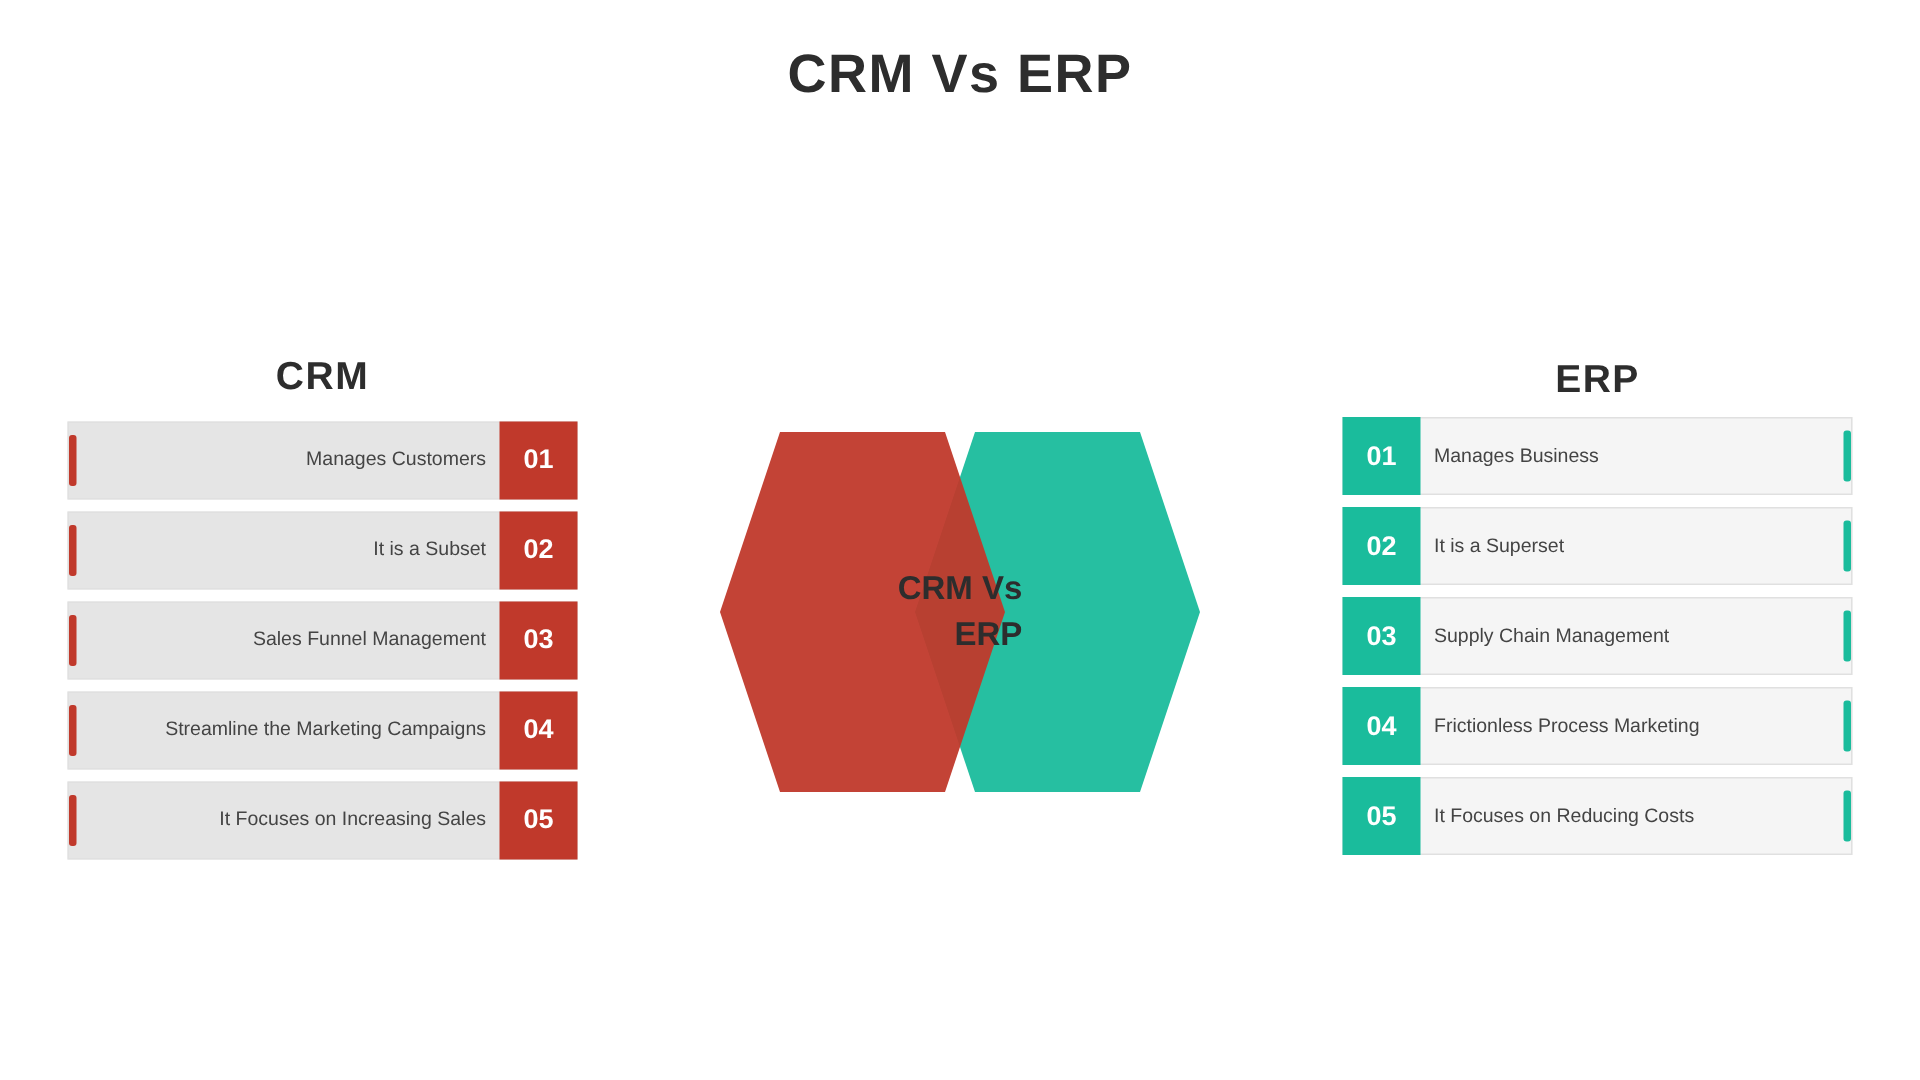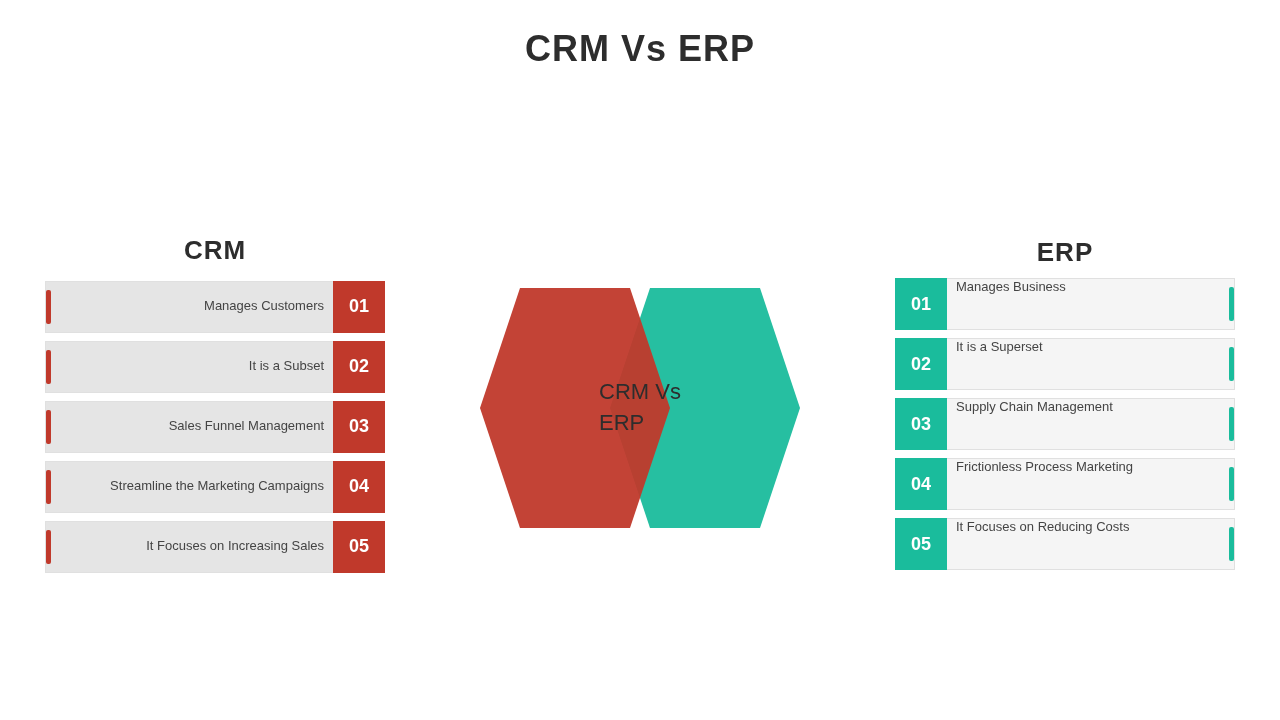--- a/index.html
+++ b/index.html
@@ -117,20 +117,21 @@
     .erp-item {
       display: flex;
       align-items: center;
       width: 340px;
       margin-bottom: 8px;
       position: relative;
     }
 
     .erp-bar {
       display: flex;
+      align-items: center;
       justify-content: flex-start;
       flex: 1;
       background: #f5f5f5;
       border: 1px solid #e0e0e0;
       height: 52px;
       padding-left: 60px;
       padding-right: 10px;
       position: relative;
     }
 
@@ -183,23 +184,23 @@
       position: relative;
       width: 340px;
       height: 320px;
       display: flex;
       align-items: center;
       justify-content: center;
     }
 
     .center-label {
       position: absolute;
-      text-align: left;
+      text-align: right;
       font-size: 22px;
-      font-weight: 400;
+      font-weight: 700;
       color: #2d2d2d;
       line-height: 1.4;
       z-index: 10;
     }
 
     
     .hex-svg {
       width: 320px;
       height: 300px;
     }

